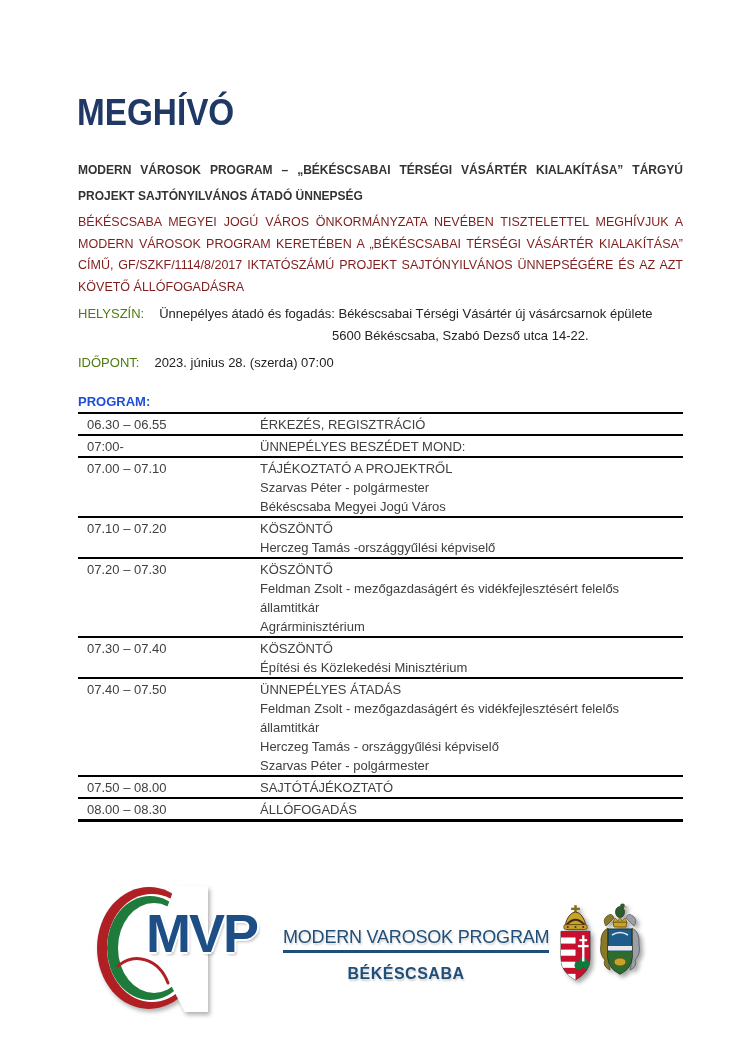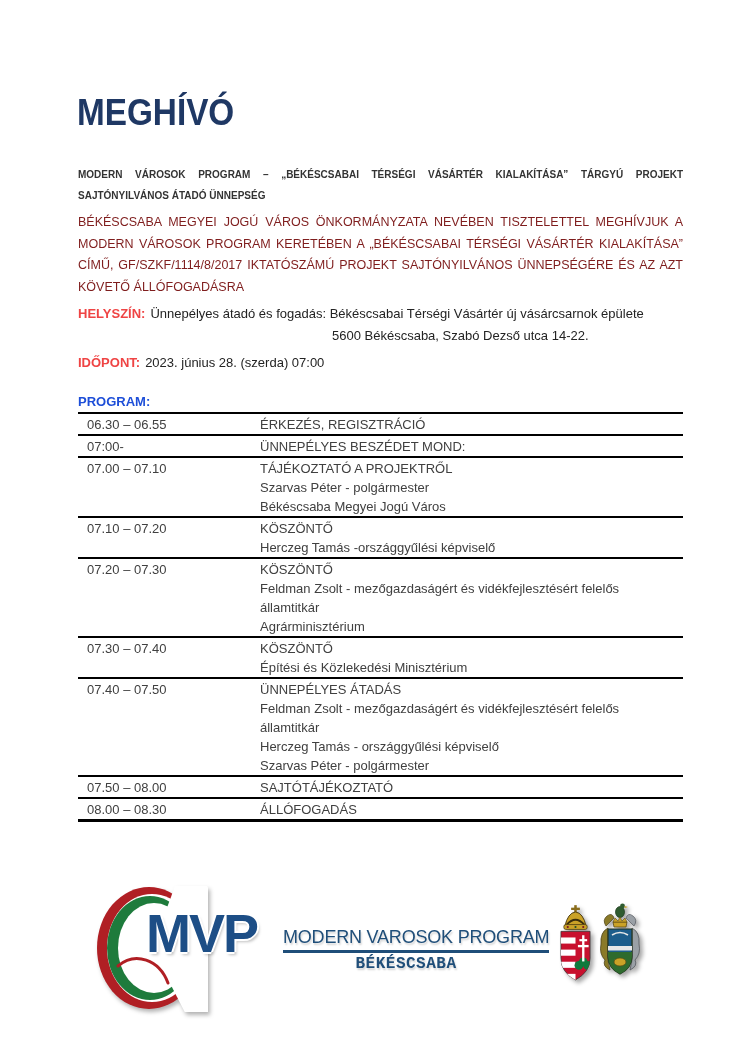--- a/index.html
+++ b/index.html
@@ -8,31 +8,31 @@
     width:745px; height:1053px; background:#ffffff; position:relative;
     font-family:"Liberation Sans", sans-serif; color:#222222; overflow:hidden;
   }
   .abs { position:absolute; }
 
   #doc-title {
     left:77px; top:92px; font-size:37px; font-weight:bold; color:#1f3864;
     letter-spacing:0px; transform:scaleX(0.9); transform-origin:left top; white-space:nowrap;
   }
   #doc-subtitle {
-    left:78px; top:164px; width:605px; font-size:10px; font-weight:bold;
-    line-height:21px; text-align:justify; color:#333333;
+    left:78px; top:157px; width:605px; font-size:12px; font-weight:bold;
+    line-height:26px; text-align:justify; color:#333333;
   }
   #doc-intro {
     left:78px; top:212px; width:605px; font-size:12.5px;
     line-height:21.5px; text-align:justify; color:#7f1d1d;
   }
   #location-block { left:78px; top:303px; width:605px; font-size:13px; line-height:22px; color:#232323; }
   #location-line2 { padding-left:254px; }
   #datetime-block { left:78px; top:355px; width:605px; font-size:13px; color:#232323; }
-  .lbl { font-weight:bold; color:#ef4444; margin-right:5px; }
+  .lbl { font-weight:normal; color:#4d7c0f; margin-right:15px; }
 
   #program-label { left:78px; top:394px; font-size:13px; font-weight:bold; color:#1d4ed8; }
 
   #program-table { left:78px; top:412px; width:605px; border-top:2.5px solid #000; font-size:13px; color:#404040; }
   .prow { display:flex; border-bottom:2.5px solid #000; padding:0.5px 0; }
   .prow:last-child { border-bottom-width:3px; }
   .ptime { flex:none; width:182px; padding-left:9px; line-height:19px; }
   .pdesc { flex:1; line-height:19px; padding-right:2px; }
   .pline { min-height:19px; }
 
@@ -43,22 +43,22 @@
   #mvp-acronym {
     position:absolute; left:146px; top:22px; font-size:54px; line-height:54px;
     font-weight:bold; color:#1d4e86; letter-spacing:-2px;
     text-shadow:0 0 3px #fff, 2px 0 0 #fff, -2px 0 0 #fff, 0 2px 0 #fff, 0 -2px 0 #fff,
                 2px 3px 3px rgba(0,0,0,0.25);
   }
   #mvp-wordmark { position:absolute; left:283px; top:43px; width:246px; text-align:center; color:#1f4e79; }
   #mvp-title { display:inline-block; font-size:18px; font-weight:normal; letter-spacing:-0.2px;
                border-bottom:3px solid #1f4e79; padding-bottom:2px; white-space:nowrap;
                text-shadow:1px 2px 2px rgba(0,0,0,0.18); }
-  #mvp-sub { margin-top:2px; font-size:16px; font-weight:bold; letter-spacing:0.5px;
-             text-shadow:1px 2px 2px rgba(0,0,0,0.18);font-family:Liberation Mono, monospace; }
+  #mvp-sub { margin-top:12px; font-size:16px; font-weight:bold; letter-spacing:0.5px;
+             text-shadow:1px 2px 2px rgba(0,0,0,0.18); }
   #hu-arms  { position:absolute; left:559px; top:19px; width:33px; height:80px;
               filter:drop-shadow(3px 3px 2px rgba(0,0,0,0.35)); }
   #bcs-arms { position:absolute; left:598px; top:18px; width:44px; height:82px;
               filter:drop-shadow(3px 3px 2px rgba(0,0,0,0.35)); }
 </style>
 </head>
 <body>
 
 <div class="abs" id="doc-title">MEGHÍVÓ</div>
 

